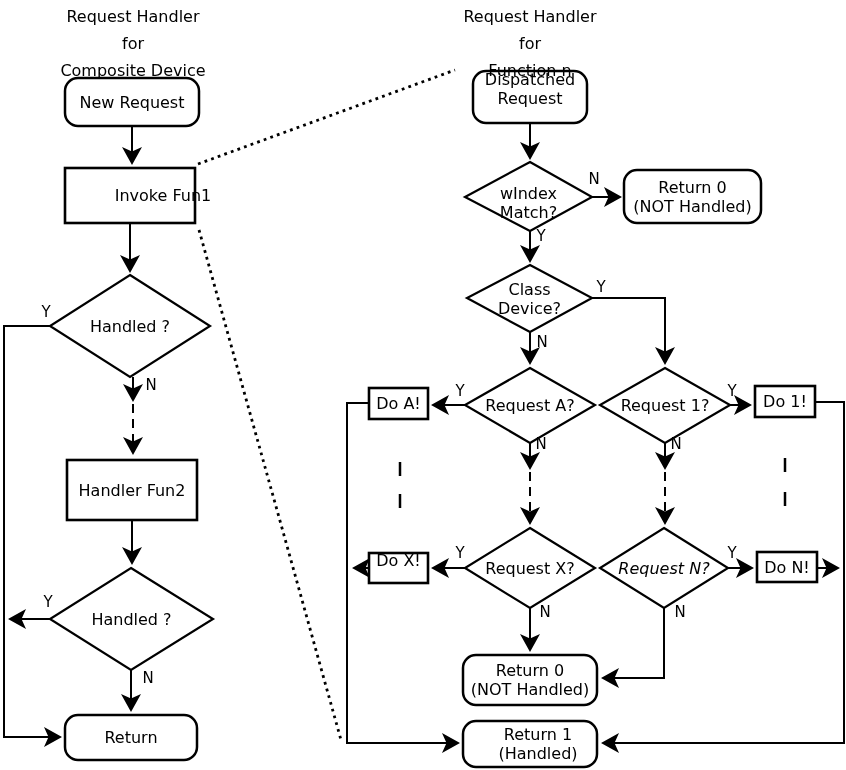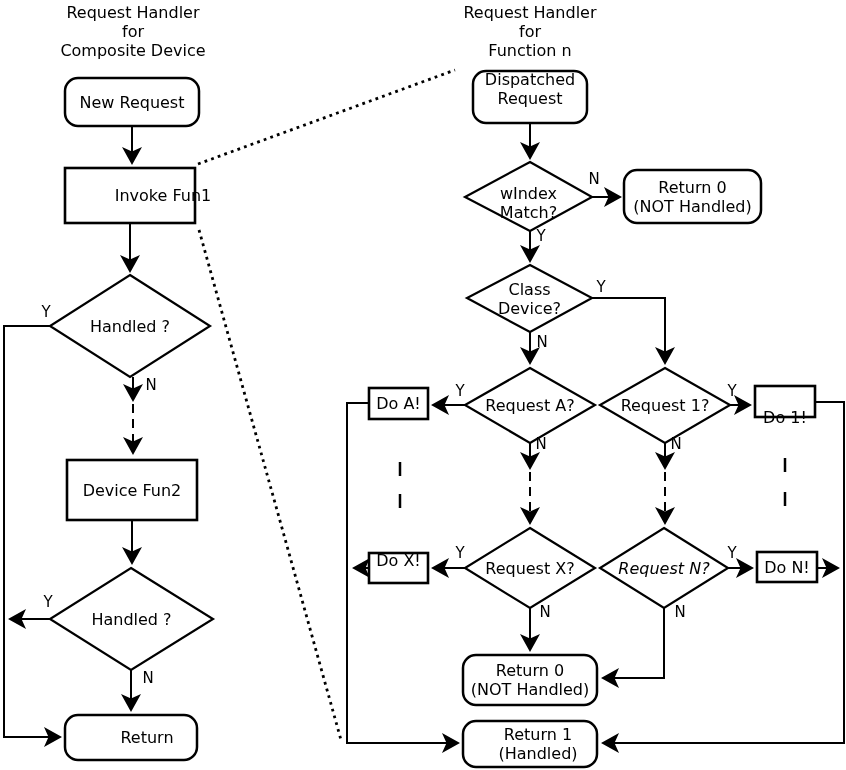--- a/index.html
+++ b/index.html
@@ -9,21 +9,21 @@
     overflow:hidden;
   }
   #wires { position:absolute; left:0; top:0; }
   .lbl {
     position:absolute; display:flex; align-items:center; justify-content:center;
     text-align:center; white-space:pre-line; font-size:16px; line-height:19px;
     color:#000; pointer-events:none;
   }
   .title {
     position:absolute; text-align:center; white-space:pre-line;
-    font-size:16px; line-height:19px; color:#000;
+    font-size:16px; line-height:27px; color:#000;
   }
   .yn {
     position:absolute; width:18px; height:18px; display:flex;
     align-items:center; justify-content:center; font-size:15px; color:#000;
   }
 </style>
 </head>
 <body>
 
 <svg id="wires" width="846" height="770" viewBox="0 0 846 770">
@@ -110,36 +110,36 @@
 <div class="title" style="left:33px;top:3px;width:200px;">Request Handler
 for
 Composite Device</div>
 <div class="title" style="left:430px;top:3px;width:200px;">Request Handler
 for
 Function n</div>
 
 <div class="lbl" style="left:65px;top:78px;width:134px;height:48px;">New Request</div>
 <div class="lbl" style="left:65px;top:168px;width:130px;height:55px;padding-left:33px;">Invoke Fun1</div>
 <div class="lbl" style="left:50px;top:275px;width:160px;height:102px;">Handled ?</div>
-<div class="lbl" style="left:67px;top:460px;width:130px;height:60px;">Device Fun2</div>
+<div class="lbl" style="left:67px;top:460px;width:130px;height:60px;">Handler Fun2</div>
 <div class="lbl" style="left:50px;top:568px;width:163px;height:102px;">Handled ?</div>
-<div class="lbl" style="left:65px;top:715px;width:132px;height:44px;padding-left:16px;">Return</div>
+<div class="lbl" style="left:65px;top:715px;width:132px;height:44px;">Return</div>
 
 <div class="lbl" style="left:473px;top:71px;width:114px;height:36px;">Dispatched
 Request</div>
 <div class="lbl" style="left:465px;top:168px;width:127px;height:69px;">wIndex
 Match?</div>
 <div class="lbl" style="left:624px;top:170px;width:137px;height:53px;">Return 0
 (NOT Handled)</div>
 <div class="lbl" style="left:467px;top:265px;width:125px;height:67px;">Class
 Device?</div>
 <div class="lbl" style="left:465px;top:368px;width:130px;height:75px;">Request A?</div>
 <div class="lbl" style="left:369px;top:388px;width:59px;height:31px;">Do A!</div>
 <div class="lbl" style="left:600px;top:368px;width:130px;height:75px;">Request 1?</div>
-<div class="lbl" style="left:755px;top:386px;width:60px;height:31px;margin-top:16px;">Do 1!</div>
+<div class="lbl" style="left:755px;top:386px;width:60px;height:31px;">Do 1!</div>
 <div class="lbl" style="left:465px;top:528px;width:130px;height:80px;">Request X?</div>
 <div class="lbl" style="left:369px;top:553px;width:59px;height:14px;">Do X!</div>
 <div class="lbl" style="left:600px;top:528px;width:128px;height:80px;font-style:italic;">Request N?</div>
 <div class="lbl" style="left:757px;top:552px;width:60px;height:30px;">Do N!</div>
 <div class="lbl" style="left:463px;top:655px;width:134px;height:50px;">Return 0
 (NOT Handled)</div>
 <div class="lbl" style="left:463px;top:721px;width:150px;height:46px;">Return 1
 (Handled)</div>
 
 <span class="yn" style="left:37px;top:303px;">Y</span>

